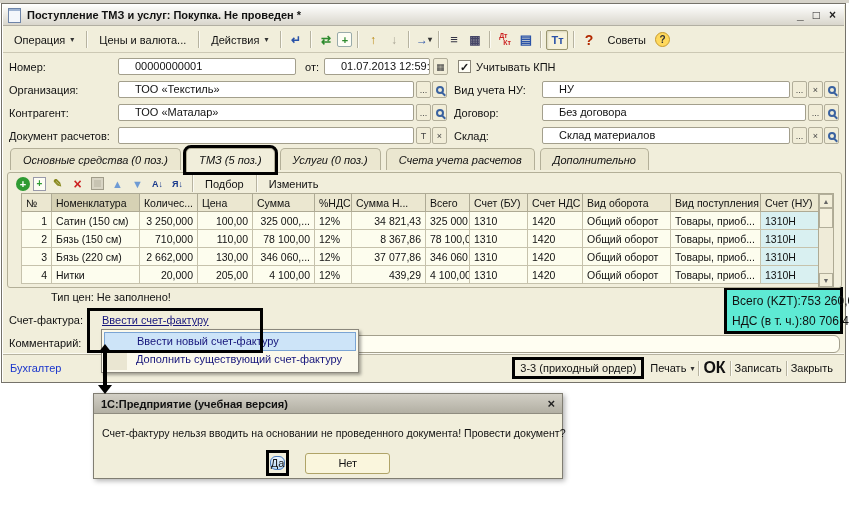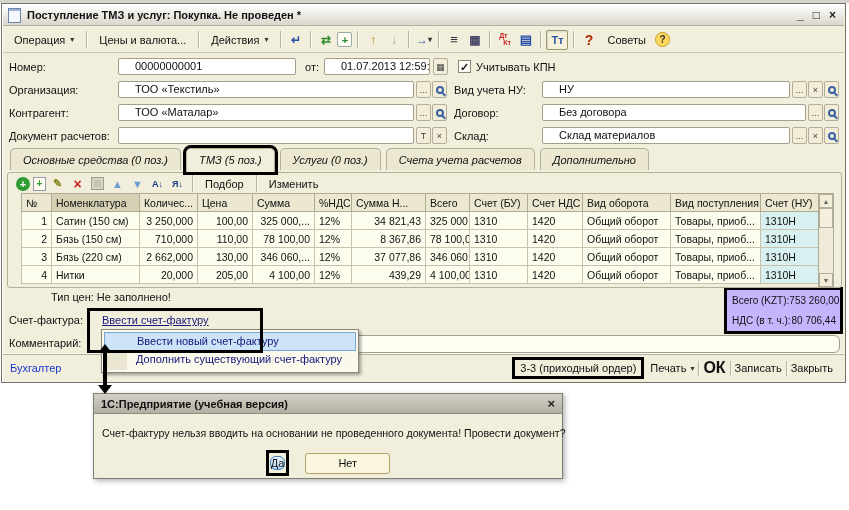--- a/index.html
+++ b/index.html
@@ -90,21 +90,21 @@
   .varr { position:absolute; left:0; width:14px; height:14px; background:#f1edd8; border:1px solid #b2ae9a;
           font-size:7px; color:#666; display:flex; align-items:center; justify-content:center; }
   .vthumb { position:absolute; left:0; top:14px; width:14px; height:20px; background:#f4f0dd;
             border:1px solid #b2ae9a; }
 
   
   .pricetype { position:absolute; left:5px; top:287px;margin-left:44px; }
   .inv-label { position:absolute; left:7px; top:310px; }
   .inv-link { position:absolute; left:100px; top:310px; color:#16167c; text-decoration:underline; white-space:nowrap; z-index:45; }
   .totalsbox { position:absolute; left:722px; top:283px; width:119px; height:47px;
-               border:3px solid #000; padding:2px 4px 0 5px; font-size:10px; background:#c4b5fd; }
+               border:3px solid #000; padding:2px 4px 0 5px; font-size:12px; background:#5eead4; }
   .trow { display:flex; justify-content:space-between; height:20px; line-height:18px; white-space:nowrap; }
   .comment-label { position:absolute; left:7px; top:333px; }
   .comment-inp { position:absolute; left:99px; top:331px; width:739px; height:18px;
                  background:#fffef2; border:1px solid #a39f8c; border-radius:6px; }
   .bottombar { position:absolute; left:1px; right:1px; bottom:1px; height:27px;
                border-top:1px solid #b6b2a0; box-shadow:0 -1px 0 #fbfaf2; display:flex; align-items:center; padding:0 7px; }
   .user { color:#1a35cc; }
   .bb-right { margin-left:auto; display:flex; align-items:center; gap:0; }
   .bsep { width:1px; height:15px; background:#b7b3a0; box-shadow:1px 0 0 #fbfaf2; }
   .flatbtn { padding:2px 4px; white-space:nowrap; display:flex; align-items:center; gap:4px; }

